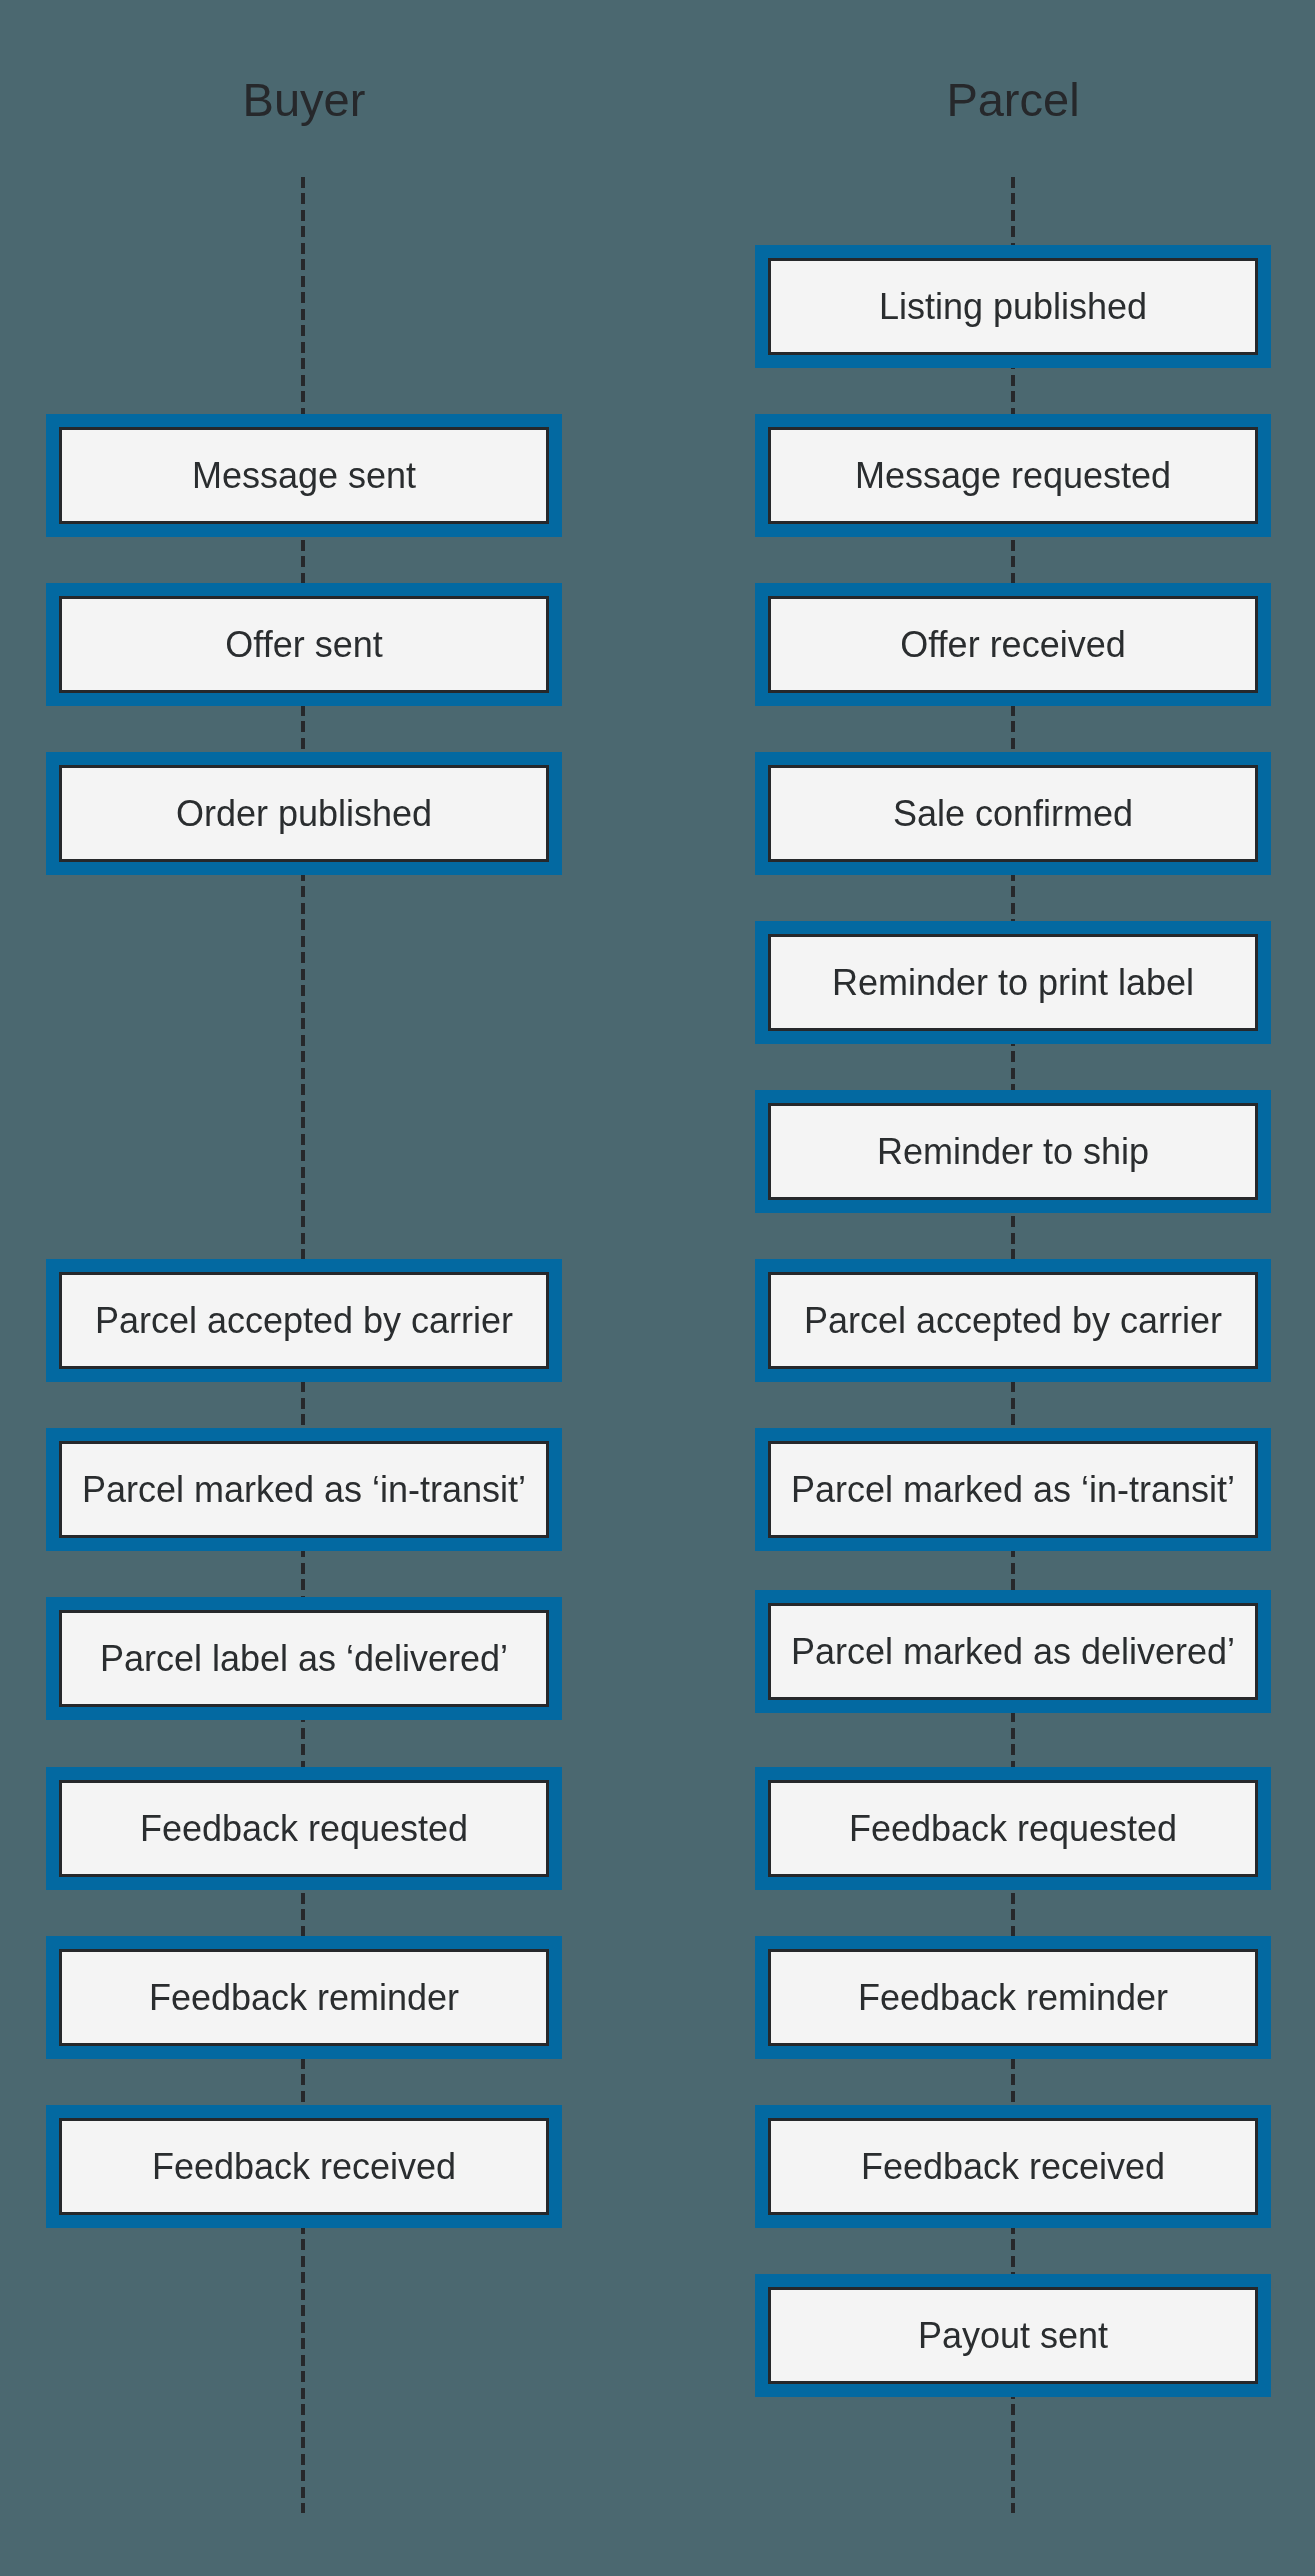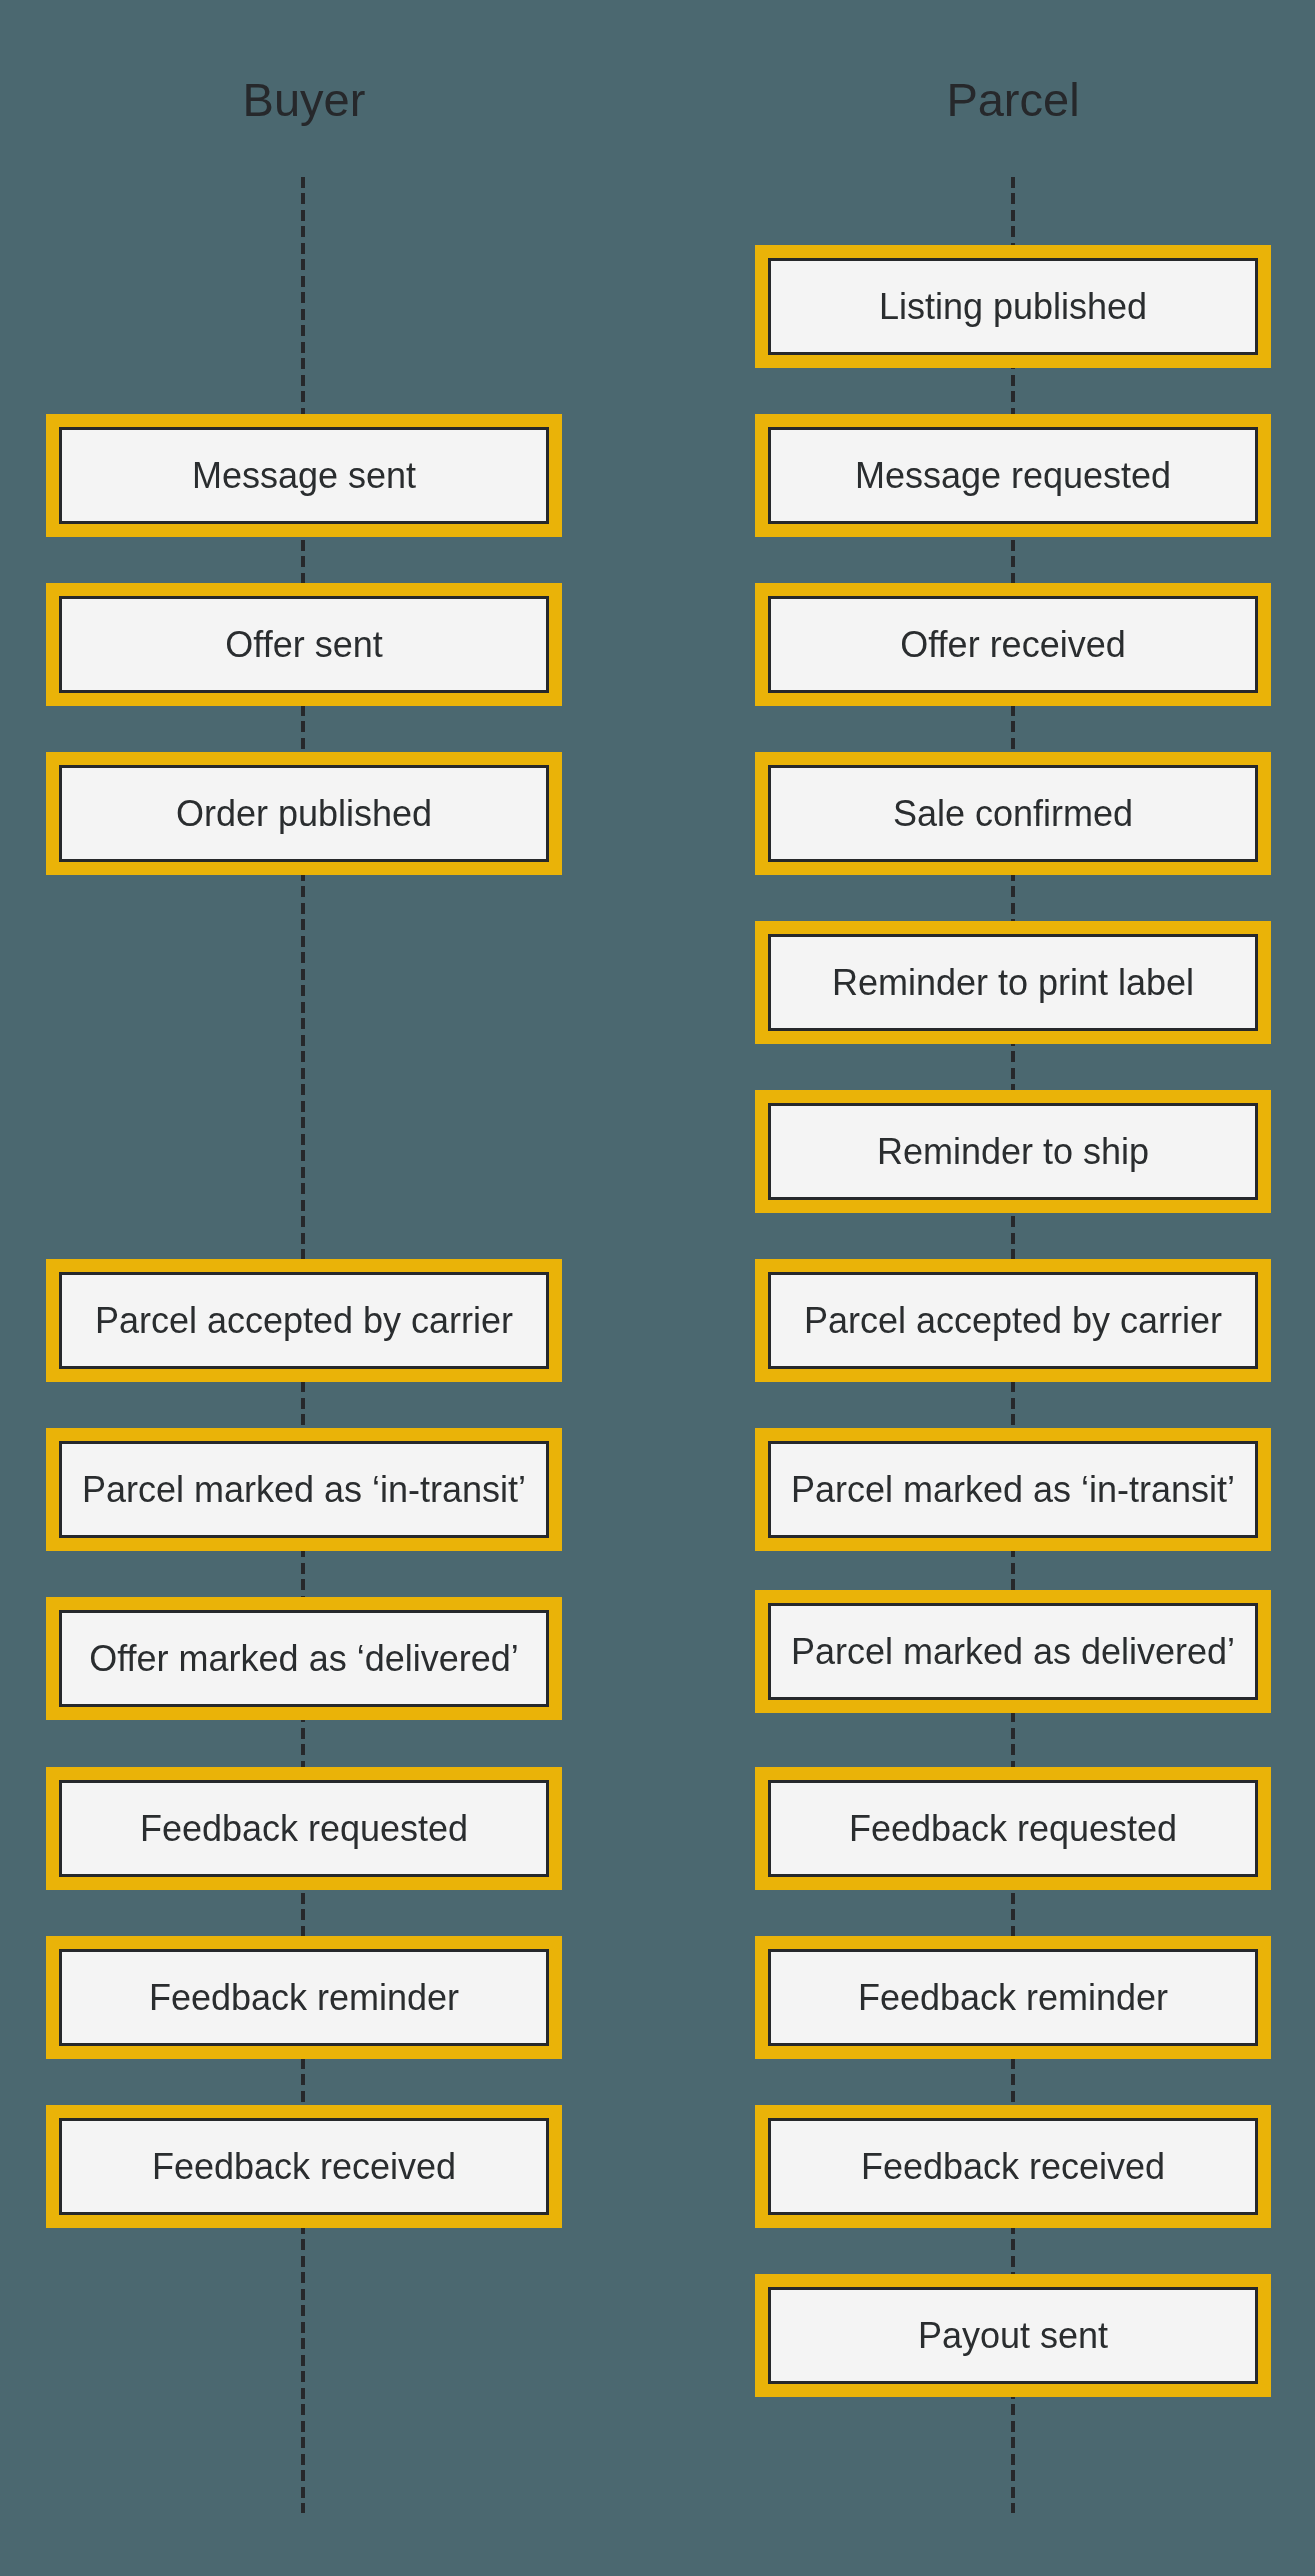--- a/index.html
+++ b/index.html
@@ -35,21 +35,21 @@
       transparent 10.7px, transparent 16.5px
     );
   }
   .timeline.buyer  { left: 301px; }
   .timeline.seller { left: 1011px; }
 
   .event-box {
     position: absolute;
     width: 516px;
     height: 123px;
-    background: #eab308;
+    background: #0369a1;
     padding: 12.6px;
     box-sizing: border-box;
   }
   .event-box.buyer  { left: 46px; }
   .event-box.seller { left: 755px; }
   .event-box .inner {
     width: 100%;
     height: 100%;
     box-sizing: border-box;
     border: 3.9px solid #26282b;
@@ -93,21 +93,21 @@
     <span class="label">Parcel accepted by carrier</span>
   </div>
 </div>
 <div class="event-box buyer" style="top:1428px">
   <div class="inner">
     <span class="label">Parcel marked as ‘in-transit’</span>
   </div>
 </div>
 <div class="event-box buyer" style="top:1597px">
   <div class="inner">
-    <span class="label">Offer marked as ‘delivered’</span>
+    <span class="label">Parcel label as ‘delivered’</span>
   </div>
 </div>
 <div class="event-box buyer" style="top:1767px">
   <div class="inner">
     <span class="label">Feedback requested</span>
   </div>
 </div>
 <div class="event-box buyer" style="top:1936px">
   <div class="inner">
     <span class="label">Feedback reminder</span>

